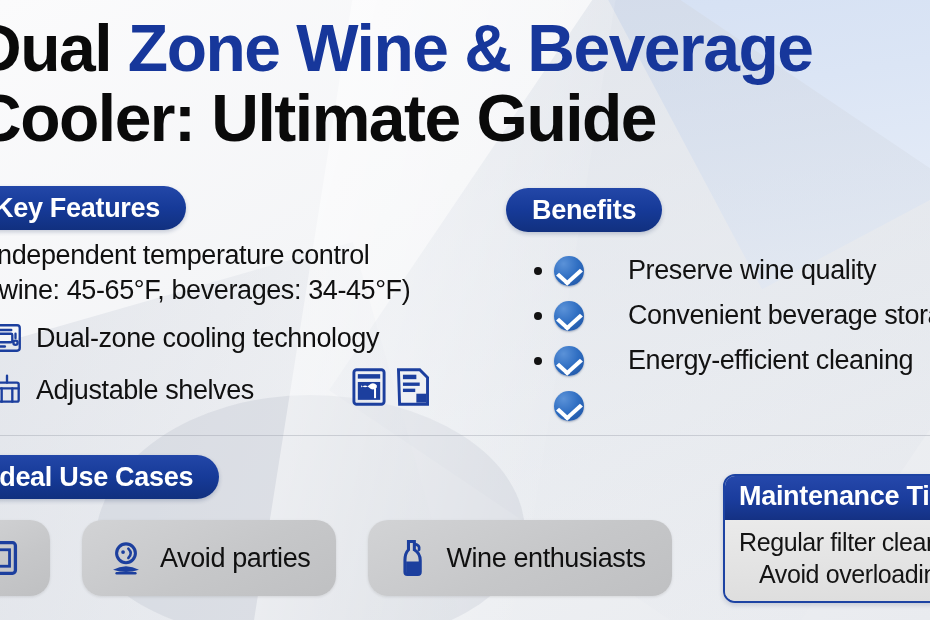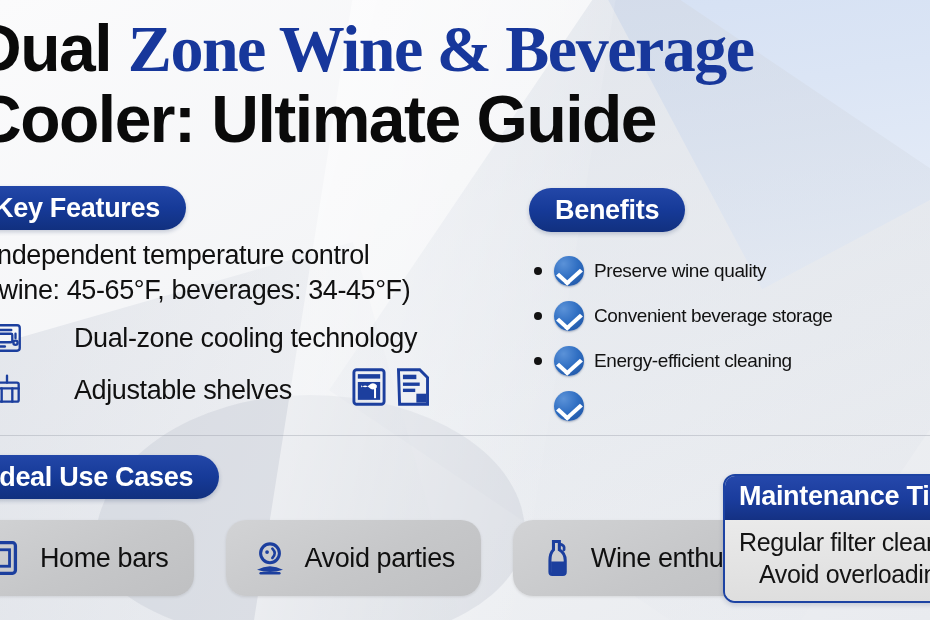--- a/index.html
+++ b/index.html
@@ -70,41 +70,41 @@
     position: absolute;
     left: -26px; top: 16px;
     width: 1060px;
     font-weight: bold;
     font-size: 66px;
     line-height: 0.97;
     letter-spacing: -1.5px;
     white-space: nowrap;
   }
   .headline .ink   { color: #0a0a0a; }
-  .headline .brand { color: #17379b; font-family: Liberation Serif, serif; }
+  .headline .brand { color: #17379b; }
   .headline-line-2 { margin-top: 6px; }
 
   
   .pill {
     position: absolute;
     display: flex;
     align-items: center;
     height: 44px;
     padding: 0 26px;
     border-radius: 24px;
     background: linear-gradient(180deg, #2347a8 0%, #163a98 50%, #11307f 100%);
     color: #ffffff;
     font-weight: bold;
     font-size: 27px;
     letter-spacing: -0.3px;
     white-space: nowrap;
     box-shadow: 0 2px 4px rgba(20,40,90,0.22);
   }
   #pill-key-features { left: -32px; top: 186px; }
-  #pill-benefits     { left: 529px; top: 188px; }
+  #pill-benefits     { left: 506px; top: 188px; }
   #pill-use-cases    { left: -34px; top: 455px; }
 
   
   .features {
     position: absolute;
     left: -10px; top: 238px;
     width: 470px;
   }
   .feature-lead {
     font-size: 27px;
@@ -118,21 +118,20 @@
     align-items: center;
     gap: 12px;
     margin-top: 10px;
     height: 42px;
   }
   .feature-row .label {
     font-size: 27px;
     color: #101010;
     letter-spacing: -0.4px;
     white-space: nowrap;
-    margin-left: 38px;
   }
   .lineicon { flex: 0 0 auto; width: 34px; height: 34px; display: block; }
   .lineicon path, .lineicon rect, .lineicon line, .lineicon circle, .lineicon polyline {
     stroke: #1c3f9e;
     fill: none;
     stroke-width: 2.2;
     stroke-linecap: round;
     stroke-linejoin: round;
   }
   .deco-icons {
@@ -157,24 +156,25 @@
   }
   .benefit-row .bullet {
     flex: 0 0 auto;
     width: 8px; height: 8px;
     border-radius: 50%;
     background: #121212;
     margin-right: 2px;
   }
   .benefit-row .bullet.hidden { visibility: hidden; }
   .benefit-row .label {
-    font-size: 19px;
+    font-size: 27px;
     color: #121212;
     letter-spacing: -0.4px;
     white-space: nowrap;
+    margin-left: 34px;
   }
   .check {
     flex: 0 0 auto;
     width: 30px; height: 30px;
     border-radius: 50%;
     background: radial-gradient(circle at 32% 26%, #5b92d8 0%, #2f6ec2 48%, #1d4f9d 100%);
     position: relative;
     box-shadow: 0 1px 2px rgba(20,45,95,0.35);
   }
   .check::after {
@@ -337,21 +337,20 @@
   </div>
 
   <div class="pill" id="pill-use-cases">Ideal Use Cases</div>
 
   <div class="chips">
     <div class="chip">
       <svg class="chipicon" viewBox="0 0 30 34">
         <rect x="3" y="4" width="20" height="26" rx="2.5" fill="none" stroke="#1c3f9e" stroke-width="2.8"></rect>
         <rect x="8" y="10" width="10" height="14" fill="none" stroke="#1c3f9e" stroke-width="2.4"></rect>
       </svg>
-      <span class="label">Home bars</span>
     </div>
 
     <div class="chip">
       <svg class="chipicon" viewBox="0 0 30 34">
         <circle cx="15" cy="13" r="8" fill="none" stroke="#1c3f9e" stroke-width="2.6"></circle>
         <path d="M17 9 q4 4 0 8" fill="none" stroke="#1c3f9e" stroke-width="2.2" stroke-linecap="round"></path>
         <circle cx="12.5" cy="12" r="1.6" fill="#1c3f9e"></circle>
         <path d="M4 27 q11 -6 22 0 q-11 4 -22 0 z" fill="#1c3f9e"></path>
         <path d="M7 30 h16" stroke="#1c3f9e" stroke-width="2" fill="none" stroke-linecap="round"></path>
       </svg>

